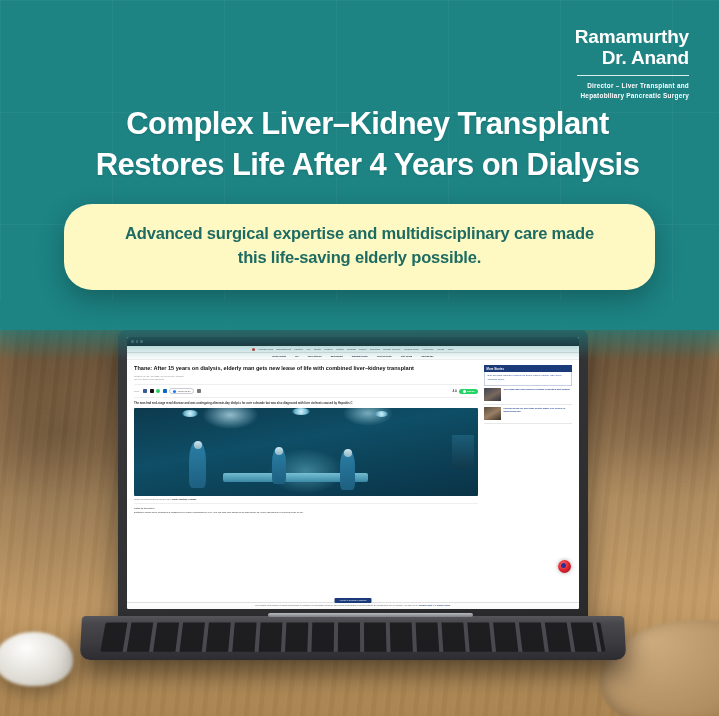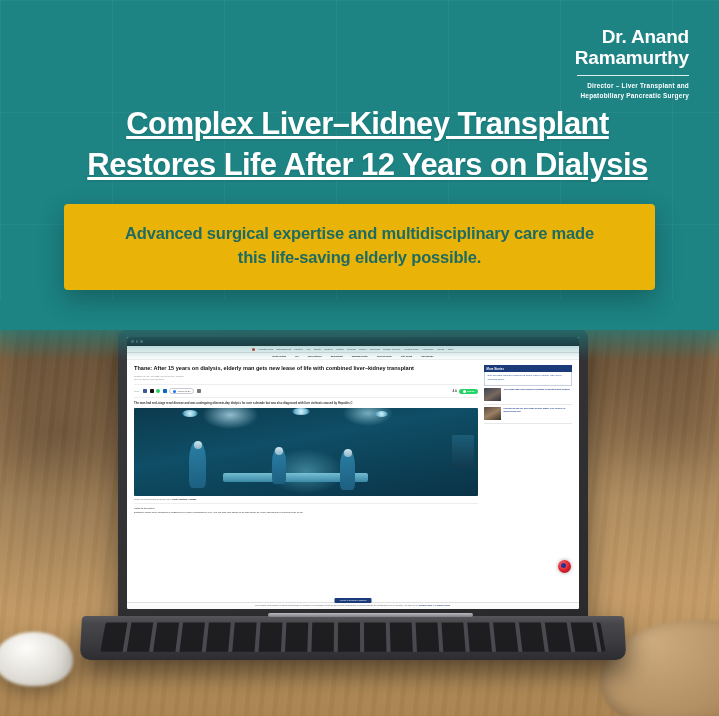--- a/index.html
+++ b/index.html
@@ -257,28 +257,27 @@
   }
 
   
   .title{
     position:absolute; left:16px; right:0; top:104px;
     text-align:center; color:#fff;
     font-size:31px; font-weight:bold; line-height:1.32;
     letter-spacing:-.55px;
     text-shadow:0 1px 2px rgba(0,0,0,.12);
     padding:0 34px;
-    text-decoration:underline;
   }
   .title .ln{ display:block; white-space:nowrap; }
 
   
   .sub-card{
     position:absolute; left:64px; top:204px; width:591px;
-    background:#eab308; border-radius:4px;
+    background:#fef9c3; border-radius:28px;
     padding:18px 44px 20px;
     box-shadow:0 10px 26px rgba(0,0,0,.26);
     text-align:center;
   }
   .sub-card p{
     color:#1d6b62; font-size:16.5px; font-weight:bold; line-height:1.44;
     letter-spacing:-.18px;
   }
 </style>
 </head>
@@ -431,31 +430,31 @@
   <div class="hinge"></div>
 </div>
 
 <div class="teal-panel">
   <div class="grid-lines"></div>
 </div>
 <div class="teal-fade"></div>
 
 <div class="brand">
   <div class="brand-name">
+    <div>Ramamurthy</div>
     <div>Dr. Anand</div>
-    <div>Ramamurthy</div>
   </div>
   <div class="brand-rule"></div>
   <div class="brand-sub">
     <div>Director – Liver Transplant and</div>
     <div>Hepatobiliary Pancreatic Surgery</div>
   </div>
 </div>
 
 <div class="title">
   <span class="ln">Complex Liver–Kidney Transplant</span>
-  <span class="ln">Restores Life After 12 Years on Dialysis</span>
+  <span class="ln">Restores Life After 4 Years on Dialysis</span>
 </div>
 
 <div class="sub-card">
   <p>Advanced surgical expertise and multidisciplinary care made</p>
   <p>this life-saving elderly possible.</p>
 </div>
 
 </body></html>

